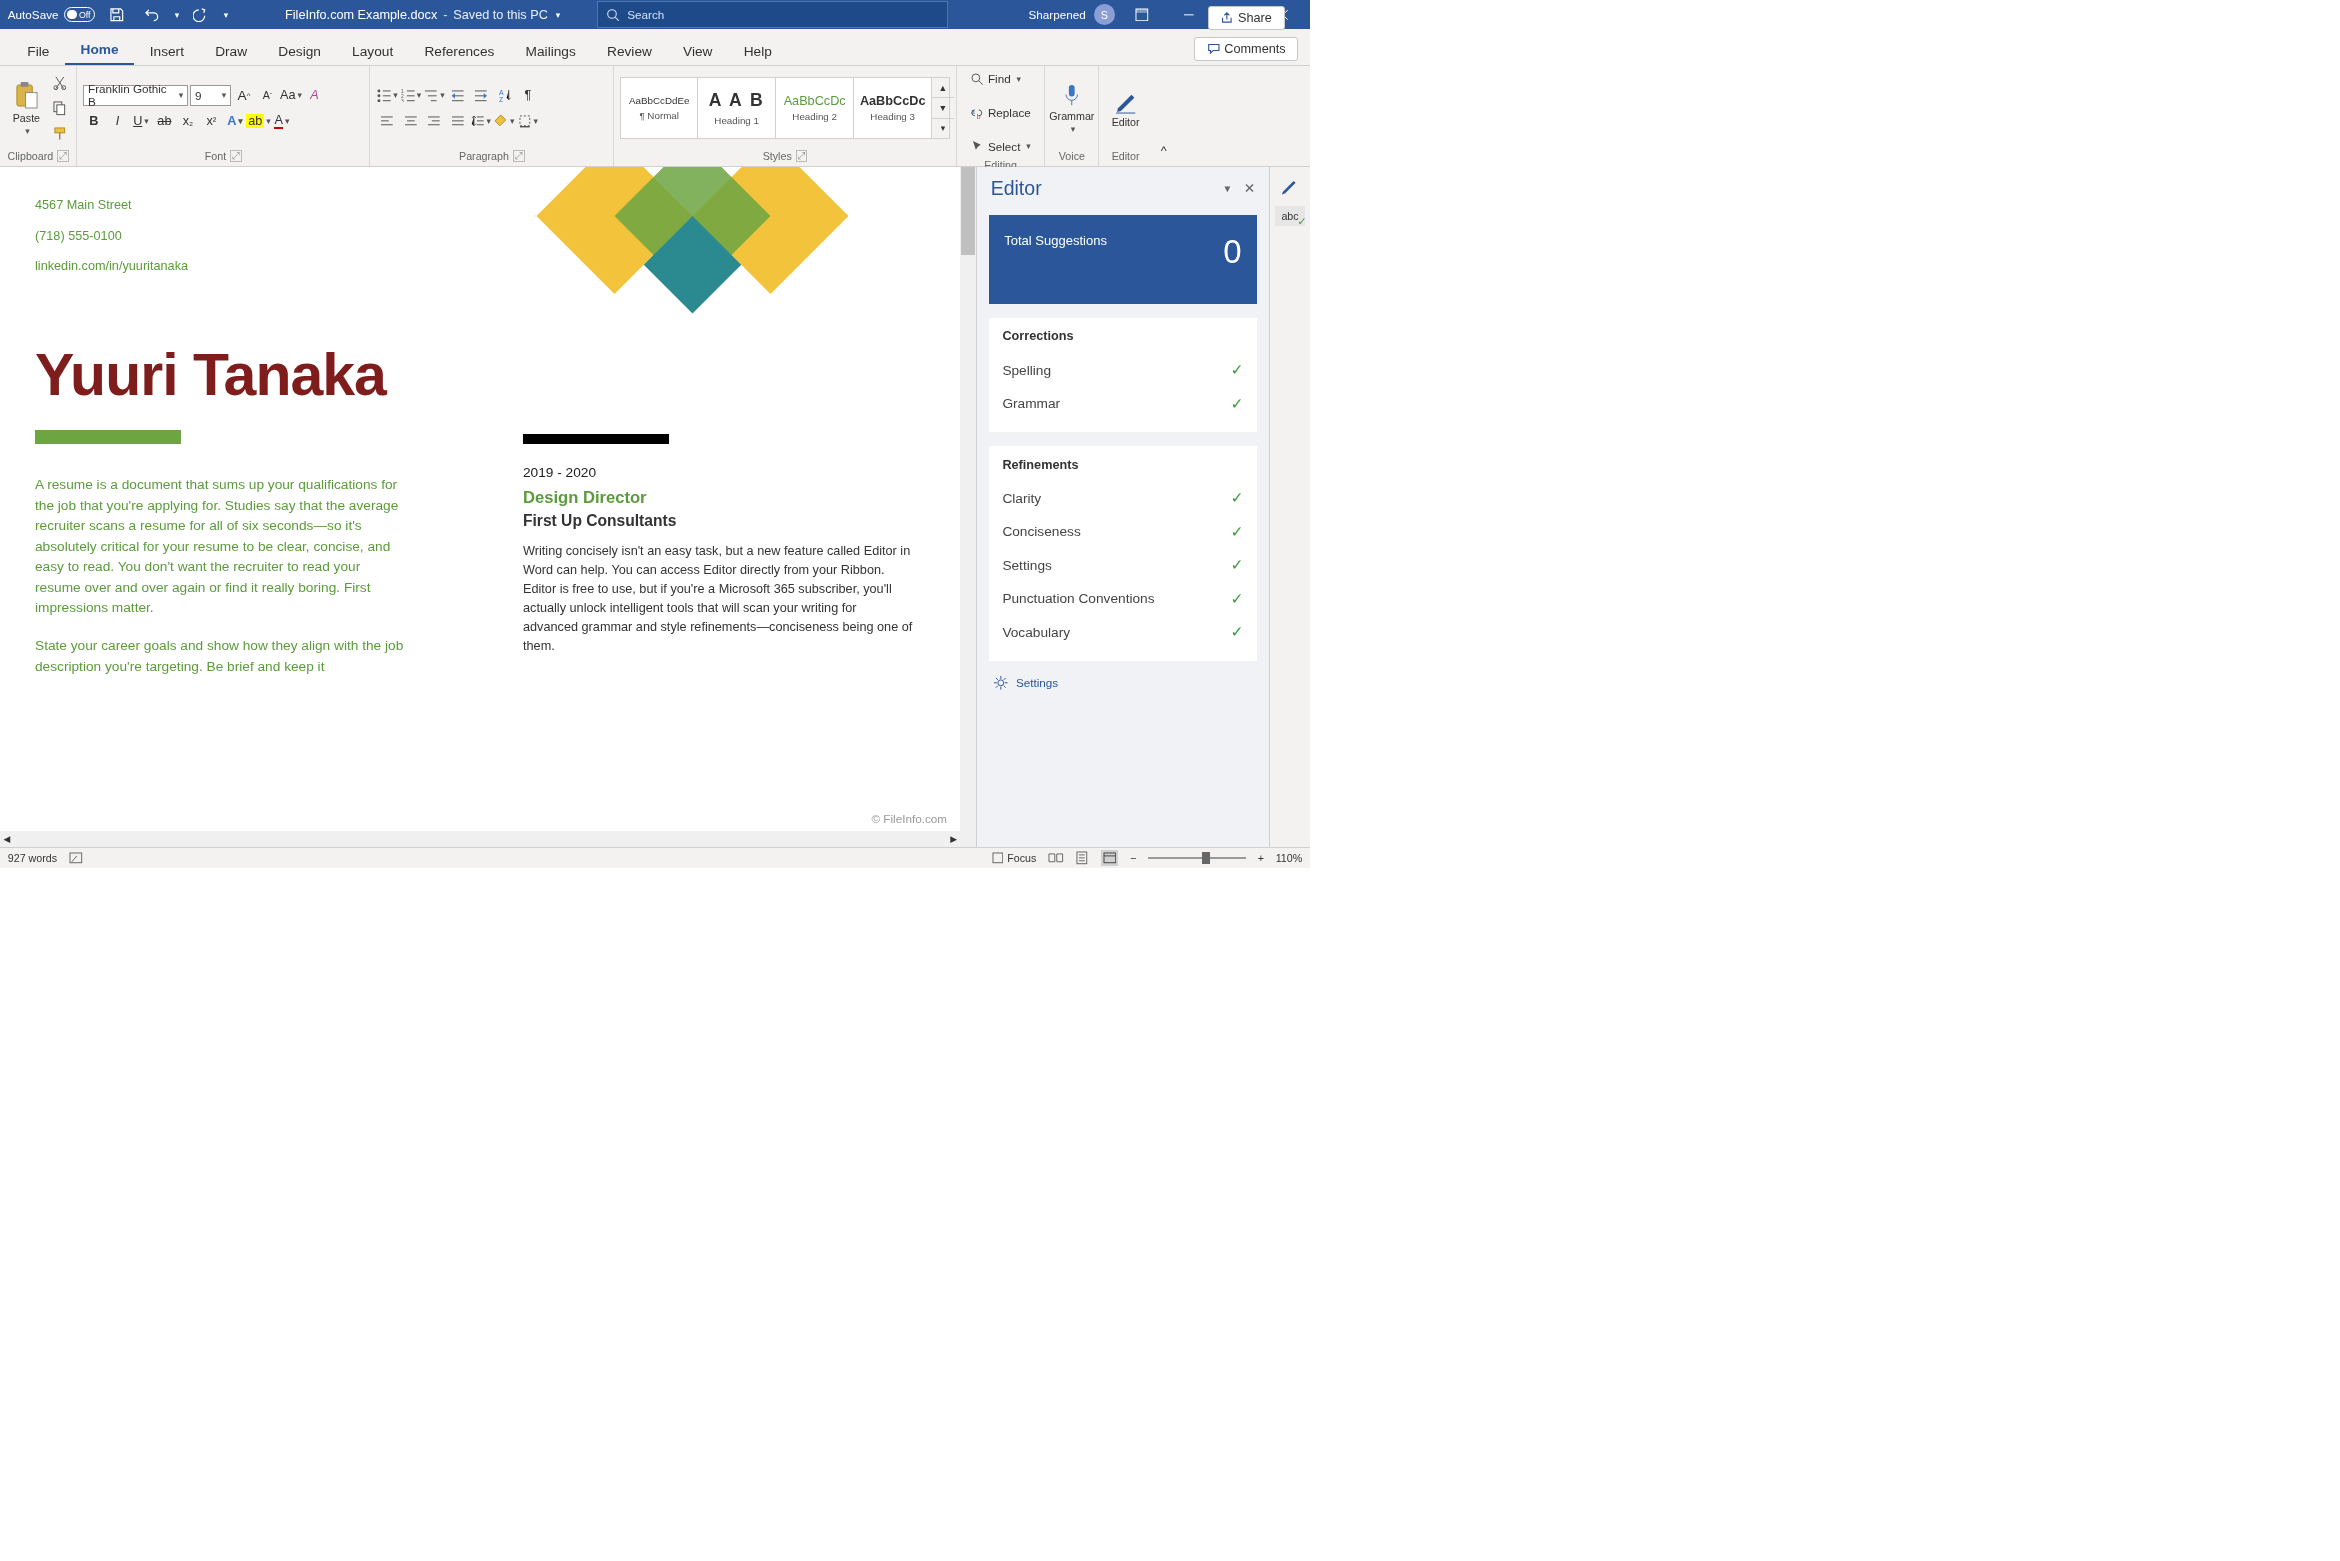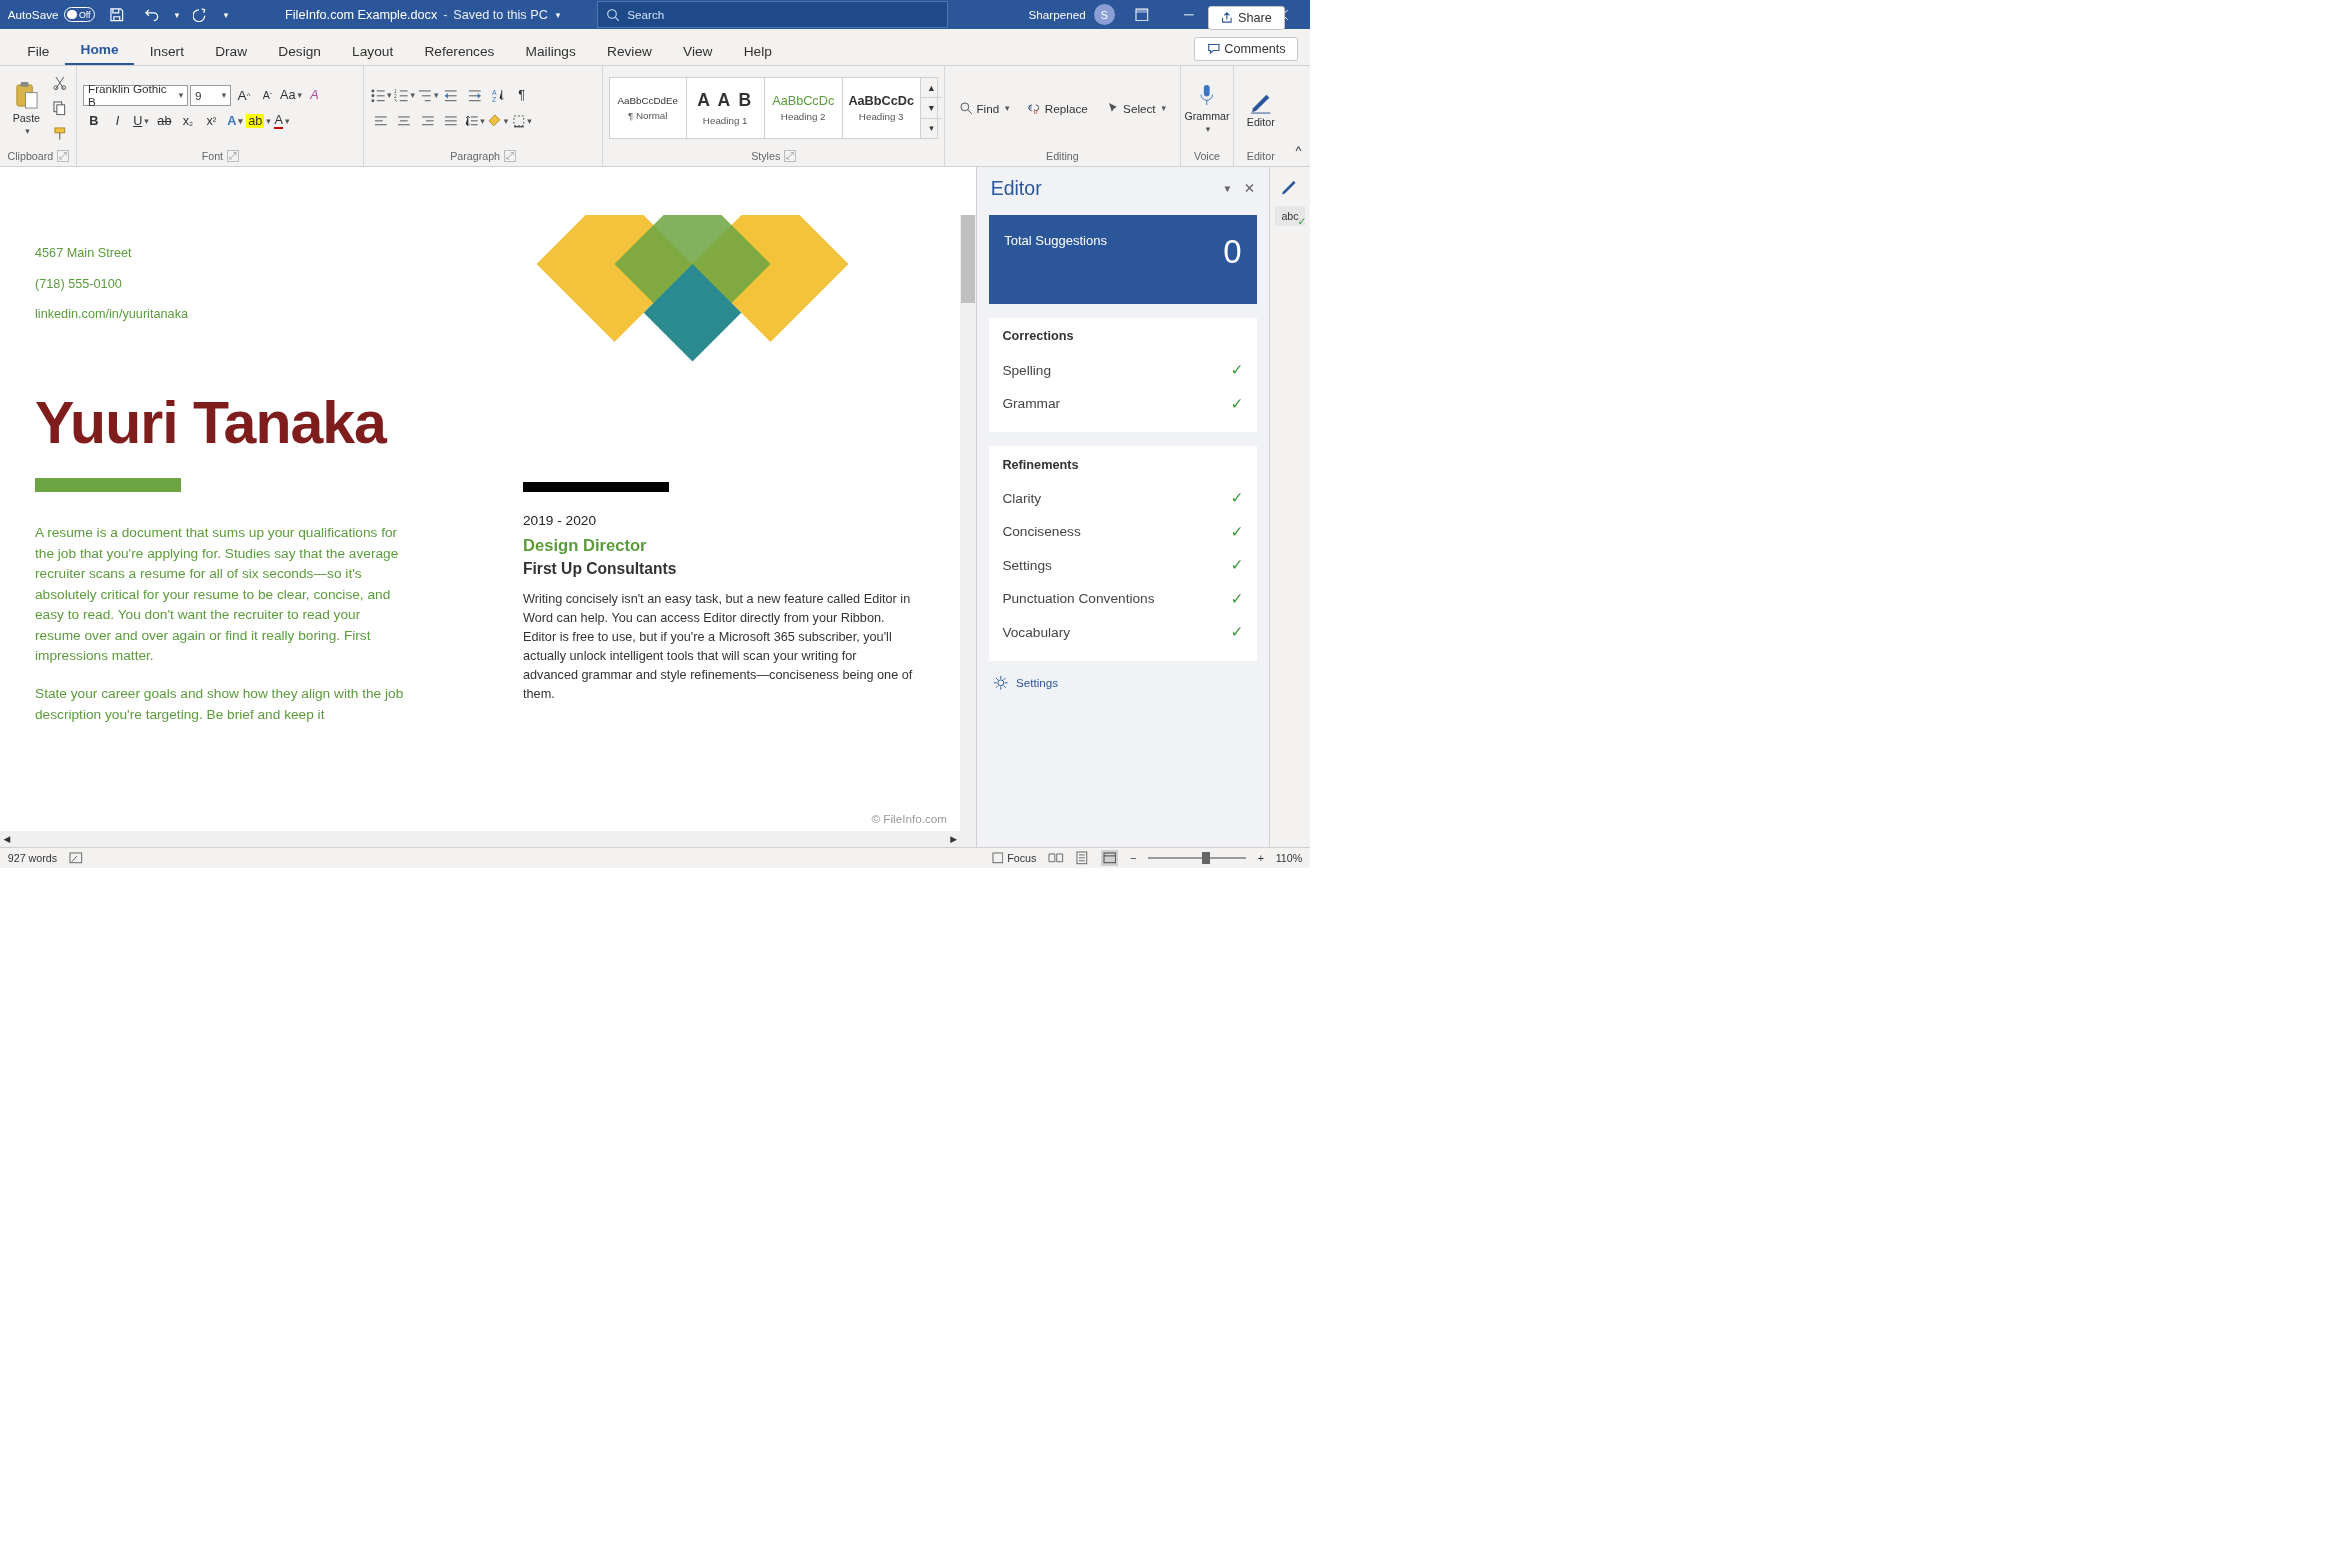--- a/index.html
+++ b/index.html
@@ -27,24 +27,24 @@
 .small-btn { width: 21.5px; height: 21.5px; display: flex; align-items: center; justify-content: center; cursor: pointer; font-size: 12.7px; }
 .rows { display: flex; flex-direction: column; gap: 3.9px; }
 .row { display: flex; align-items: center; gap: 2px; }
 .font-combo { border: 1px solid #999; background: #fff; height: 21.5px; width: 105px; padding: 0 3.9px; display: flex; align-items: center; font-size: 11.7px; justify-content: space-between; }
 .size-combo { border: 1px solid #999; background: #fff; height: 21.5px; width: 41px; padding: 0 3.9px; display: flex; align-items: center; font-size: 11.7px; justify-content: space-between; }
 .styles-gallery { display: flex; align-items: center; gap: 0; }
 .style-item { border: 1px solid #d0d0d0; border-left: none; width: 78px; height: 62px; display: flex; flex-direction: column; align-items: center; justify-content: center; gap: 3.9px; cursor: pointer; background: #fff; }
 .style-item:first-child { border-left: 1px solid #d0d0d0; }
 .style-preview { font-size: 13.7px; color: #333; }
 .style-name { font-size: 9.8px; color: #555; }
-.edit-list { display: flex; flex-direction: row; gap: 10px; padding: 2px 3.9px; }
+.edit-list { display: flex; flex-direction: column; gap: 16px; padding: 2px 3.9px; }
 .edit-item { display: flex; align-items: center; gap: 3.9px; font-size: 11.7px; padding: 2px 3.9px; cursor: pointer; }
 .workspace { display: flex; height: calc(100% - 39px - 37px - 101px - 21.5px); }
-.doc-area { flex: 1; background: #fff; position: relative; overflow: hidden; margin-top: 48px; }
+.doc-area { flex: 1; background: #fff; position: relative; overflow: hidden; }
 .doc-page { position: absolute; left: 0; top: 0; width: 936px; background: #fff; padding: 23.4px 35px 0 35px; }
 .shape-deco { position: absolute; right: 29px; top: -29px; }
 .contact { color: #5b9b3b; font-size: 12.7px; line-height: 2.4; }
 .name-head { font-size: 59px; font-weight: 700; margin-top: 59px; letter-spacing: -1px; color: #7f1d1d; }
 .green-bar { width: 146px; height: 13.7px; background: #6da543; margin-top: 21.5px; }
 .black-bar { width: 146px; height: 9.8px; background: #000; }
 .summary { color: #5b9b3b; font-size: 13.7px; line-height: 1.5; margin-top: 31px; max-width: 371px; }
 .date-range { font-size: 13.7px; color: #222; }
 .job-title { color: #5b9b3b; font-size: 16.6px; font-weight: 600; margin-top: 7.8px; }
 .company { font-size: 15.6px; font-weight: 700; margin-top: 3.9px; }

